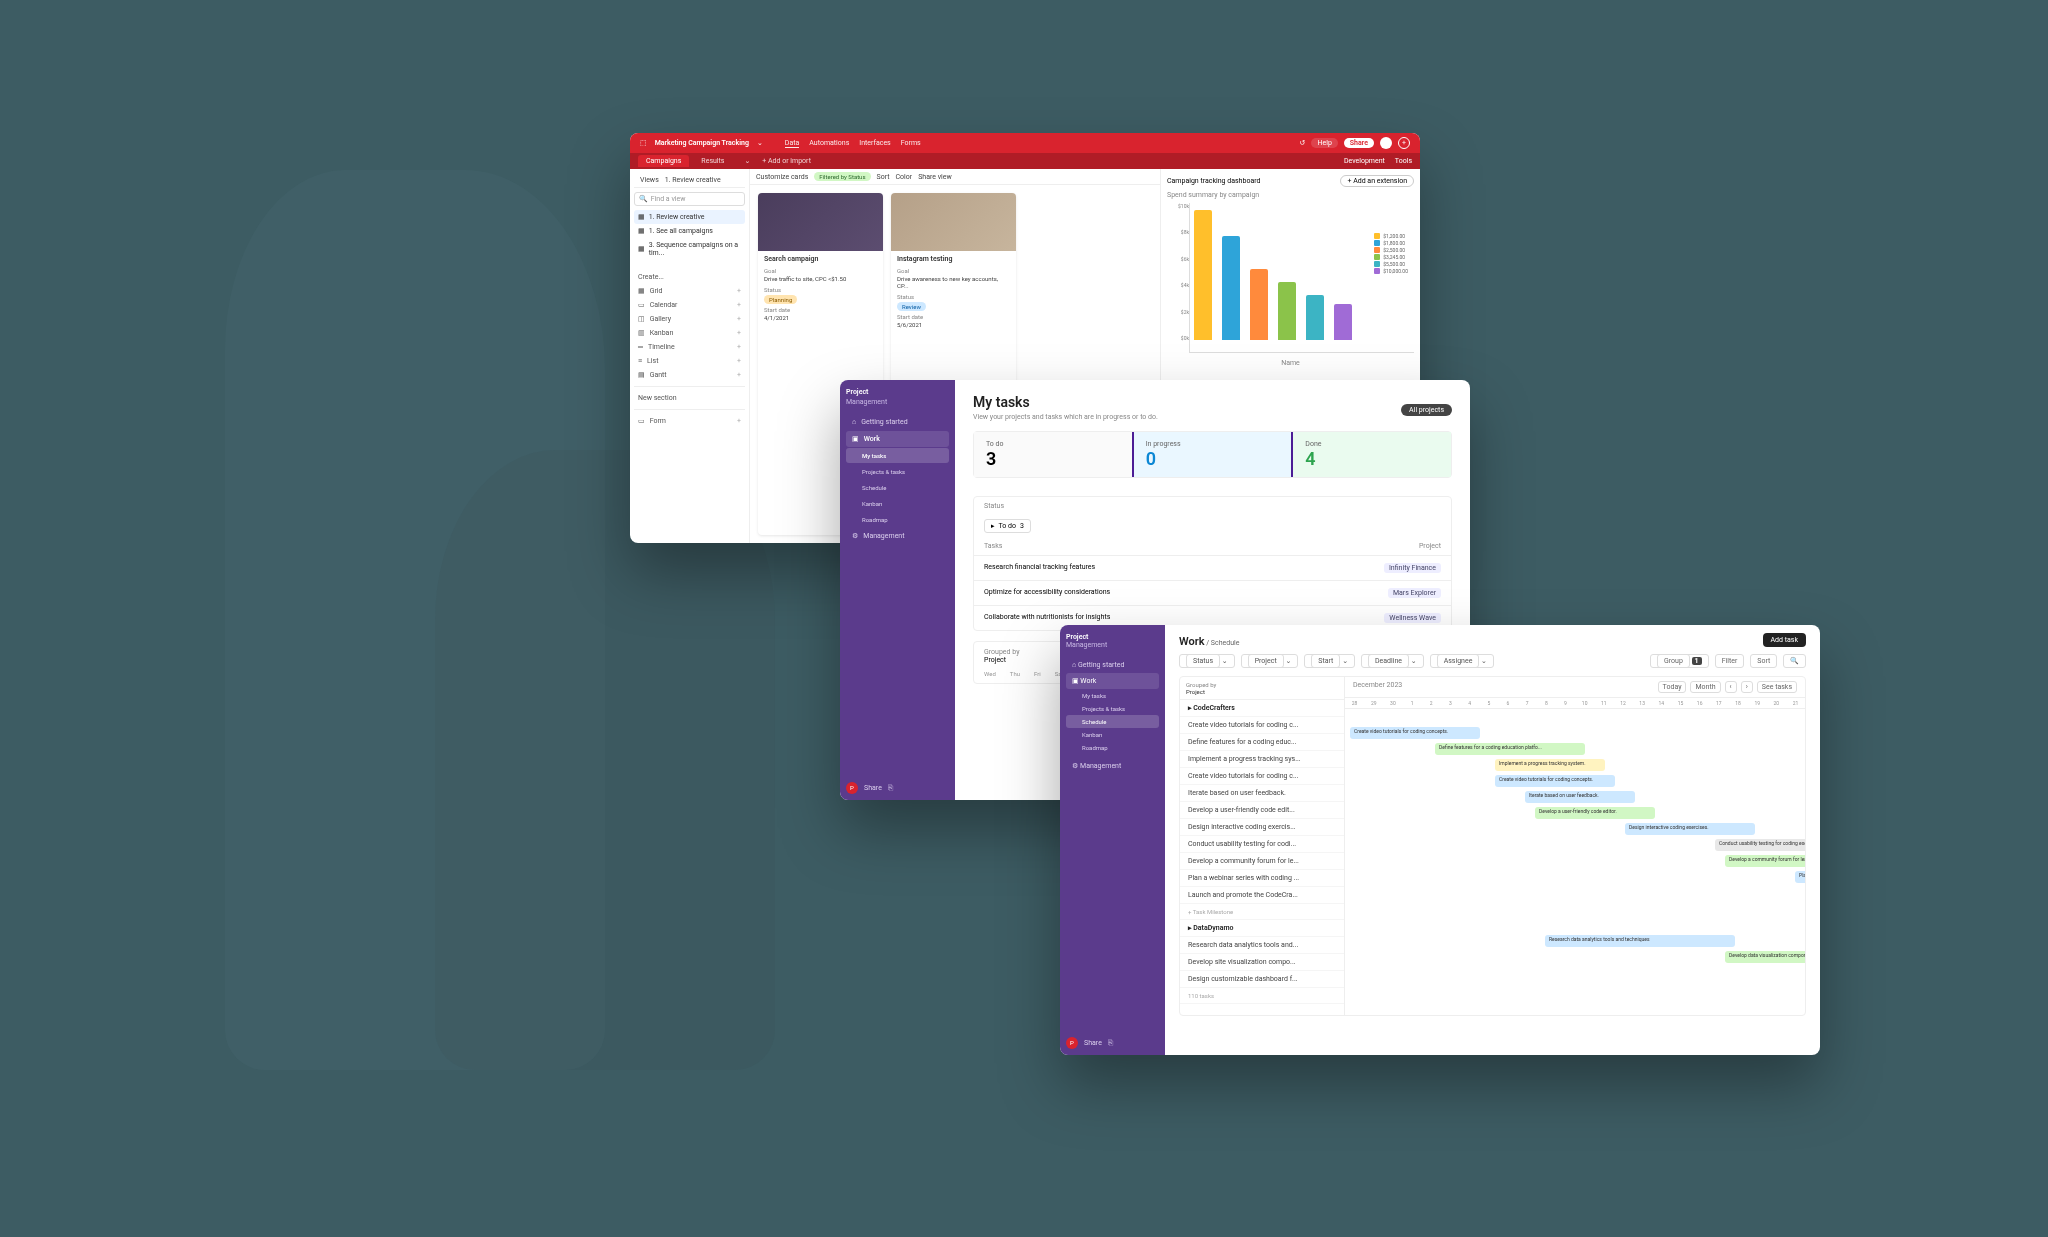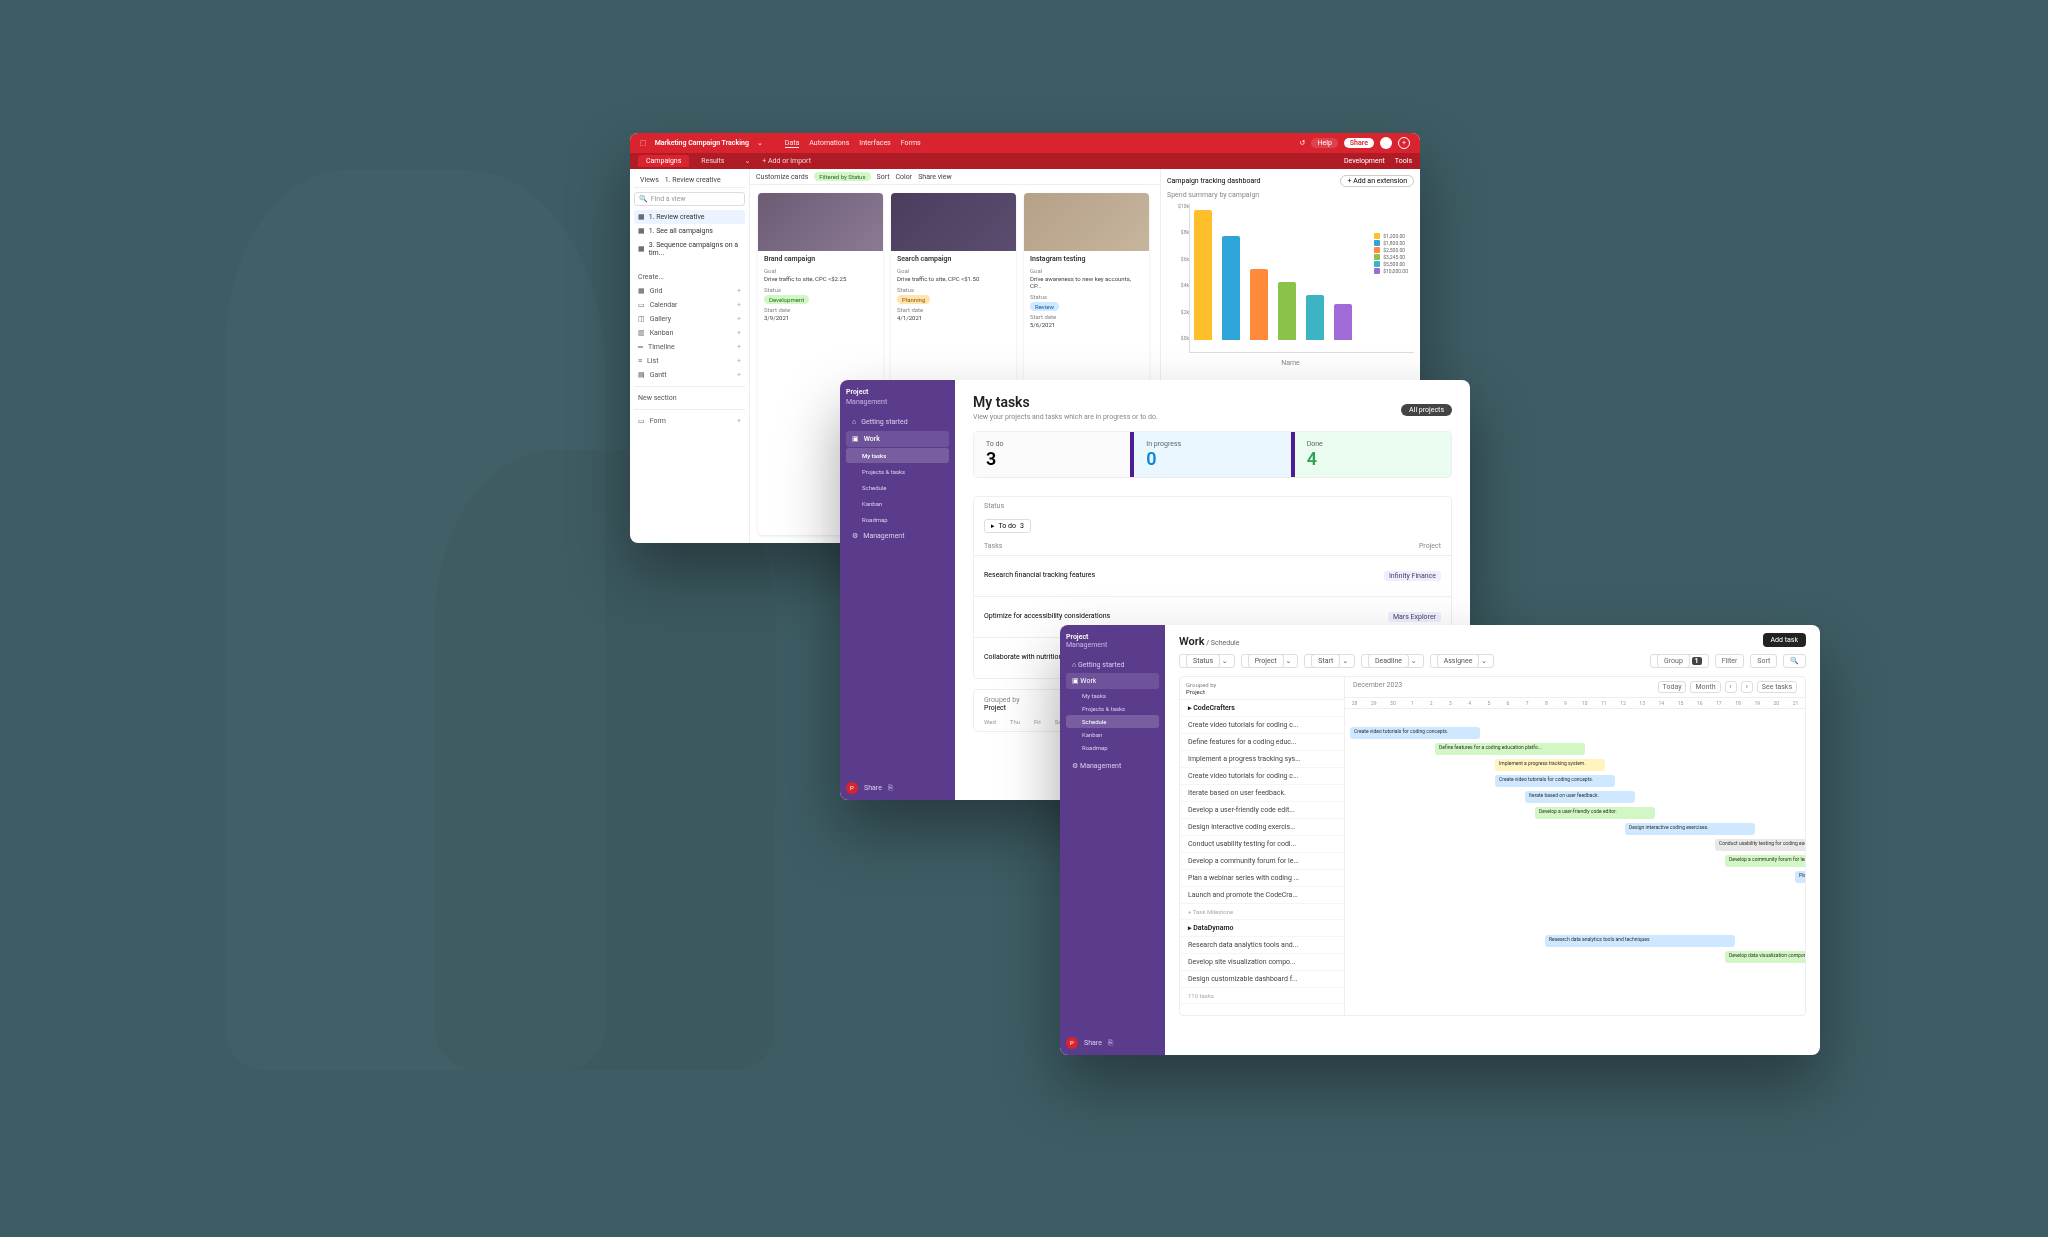--- a/index.html
+++ b/index.html
@@ -72,33 +72,33 @@
   .app2-side .item.sub.active { background: rgba(255,255,255,.18); }
   .app2-foot { position: absolute; bottom: 6px; left: 6px; display: flex; align-items: center; gap: 6px; }
   .app2-foot .av { width: 12px; height: 12px; background: #d9232e; border-radius: 50%; color: #fff; text-align: center; line-height: 12px; font-size: 6px; }
 
   .app2-main { position: absolute; left: 115px; right: 0; top: 0; bottom: 0; padding: 14px 18px; overflow: hidden; }
   .app2-title { font-size: 14px; font-weight: 600; color: #222; }
   .app2-sub { color: #888; margin: 3px 0 10px; }
   .app2-pill { position: absolute; right: 18px; top: 24px; background: #444; color: #fff; border-radius: 10px; padding: 2px 8px; }
   .app2-stats { display: flex; border: 1px solid #eee; border-radius: 4px; margin-bottom: 10px; }
   .app2-stat { flex: 1; padding: 8px 12px; }
-  .app2-stat + .app2-stat { border-left: 4px solid #4c1d95; }
+  .app2-stat + .app2-stat { border-left: 2px solid #4c1d95; }
   .app2-stat.todo { background: #fafafa; }
   .app2-stat.prog { background: #eaf7ff; }
   .app2-stat.done { background: #eafbef; }
   .app2-stat .l { font-size: 7px; color: #666; }
   .app2-stat .n { font-size: 18px; font-weight: 600; }
   .app2-stat.prog .n { color: #0b87d4; }
   .app2-stat.done .n { color: #2ea44f; }
 
   .app2-table { border: 1px solid #eee; border-radius: 4px; margin-top: 18px; }
   .app2-table .th { padding: 5px 10px; color: #888; display: flex; }
   .app2-table .status-filter { border: 1px solid #ddd; border-radius: 3px; padding: 2px 6px; margin: 4px 10px; display: inline-flex; gap: 4px; align-items: center; }
-  .app2-table .row { display: flex; justify-content: space-between; padding: 15px 10px; border-top: 1px solid #eee; }
+  .app2-table .row { display: flex; justify-content: space-between; padding: 7px 10px; border-top: 1px solid #eee; }
   .app2-table .proj { background: #eef; color: #446; padding: 1px 5px; border-radius: 3px; }
 
   .app2-gantt { border: 1px solid #eee; border-radius: 4px; margin-top: 10px; padding: 6px 10px; }
   .app2-gantt-hd { display: flex; justify-content: space-between; align-items: center; }
   .app2-gantt-tl { display: flex; gap: 4px; }
   .app2-gantt-tl span { border: 1px solid #ddd; border-radius: 3px; padding: 1px 4px; color: #666; }
 
   
   .app3 { position: absolute; left: 1060px; top: 625px; width: 760px; height: 430px; background: #fff; border-radius: 8px; box-shadow: 0 30px 60px rgba(0,0,0,.35); overflow: hidden; font-size: 7px; }
   .app3-side { position: absolute; left: 0; top: 0; bottom: 0; width: 105px; background: #5b3b8c; color: #dcd0ee; padding: 8px 6px; }
@@ -247,25 +247,20 @@
     <div class="app1-main">
       <div style="flex:1;display:flex;flex-direction:column">
         <div class="app1-tool" style="border-bottom:1px solid #eee">
           <span data-name="customize-cards-button">Customize cards</span>
           <span class="pill" data-name="filter-chip">Filtered by Status</span>
           <span data-name="sort-button">Sort</span>
           <span data-name="color-button">Color</span>
           <span data-name="share-view-button">Share view</span>
         </div>
         <div class="app1-cards" id="app1-cards">
-            <div class="app1-card" data-name="campaign-card"><div class="img "></div>
-    <div class="name">Brand campaign</div>
-    <div class="lbl">Goal</div><div class="val">Drive traffic to site, CPC &lt;$2.25</div>
-    <div class="lbl">Status</div><span class="status st-dev">Development</span>
-    <div class="lbl">Start date</div><div class="val">3/9/2021</div></div>
             <div class="app1-card" data-name="campaign-card"><div class="img c2"></div>
     <div class="name">Search campaign</div>
     <div class="lbl">Goal</div><div class="val">Drive traffic to site, CPC &lt;$1.50</div>
     <div class="lbl">Status</div><span class="status st-plan">Planning</span>
     <div class="lbl">Start date</div><div class="val">4/1/2021</div></div>
             <div class="app1-card" data-name="campaign-card"><div class="img c3"></div>
     <div class="name">Instagram testing</div>
     <div class="lbl">Goal</div><div class="val">Drive awareness to new key accounts, CP...</div>
     <div class="lbl">Status</div><span class="status st-rev">Review</span>
     <div class="lbl">Start date</div><div class="val">5/6/2021</div></div>

